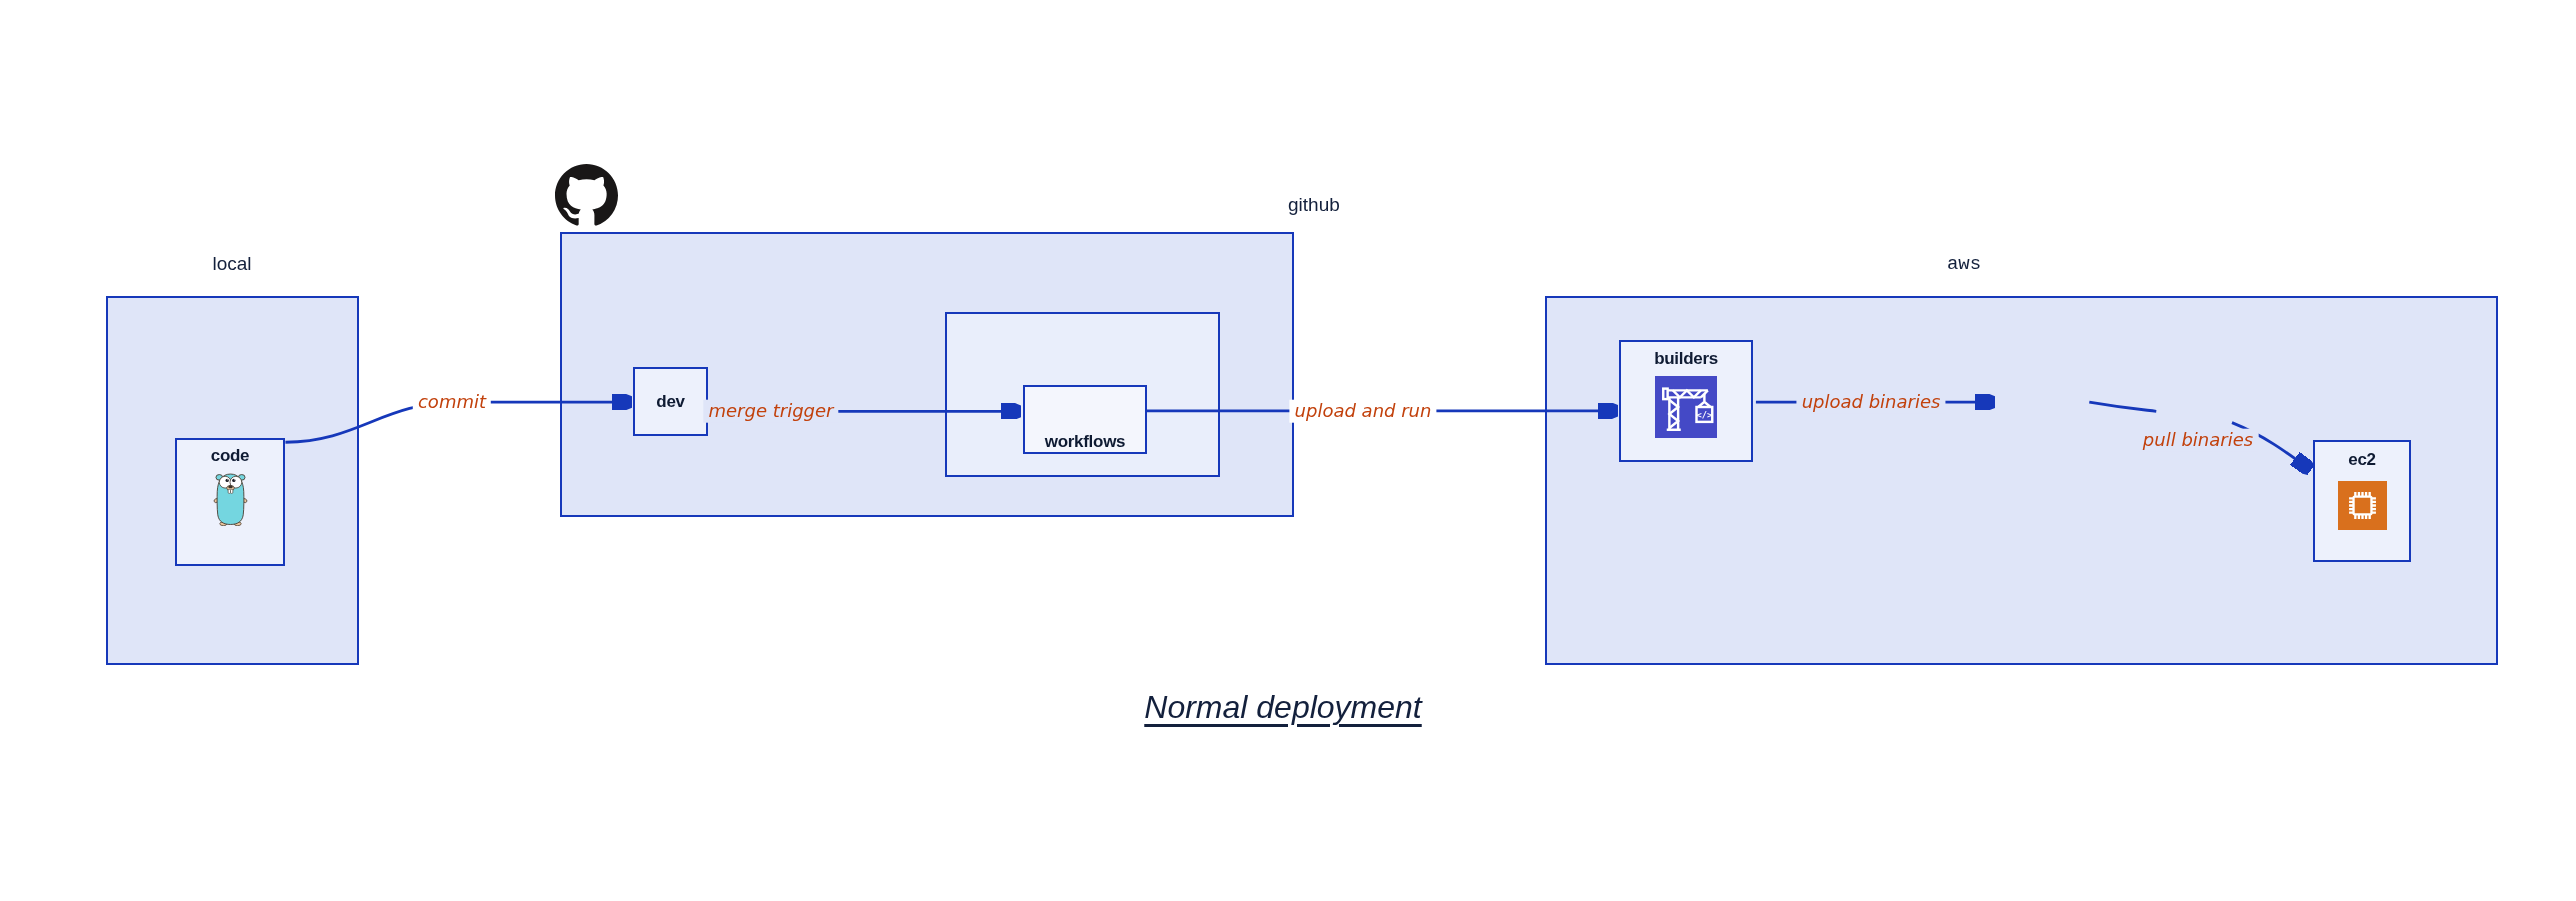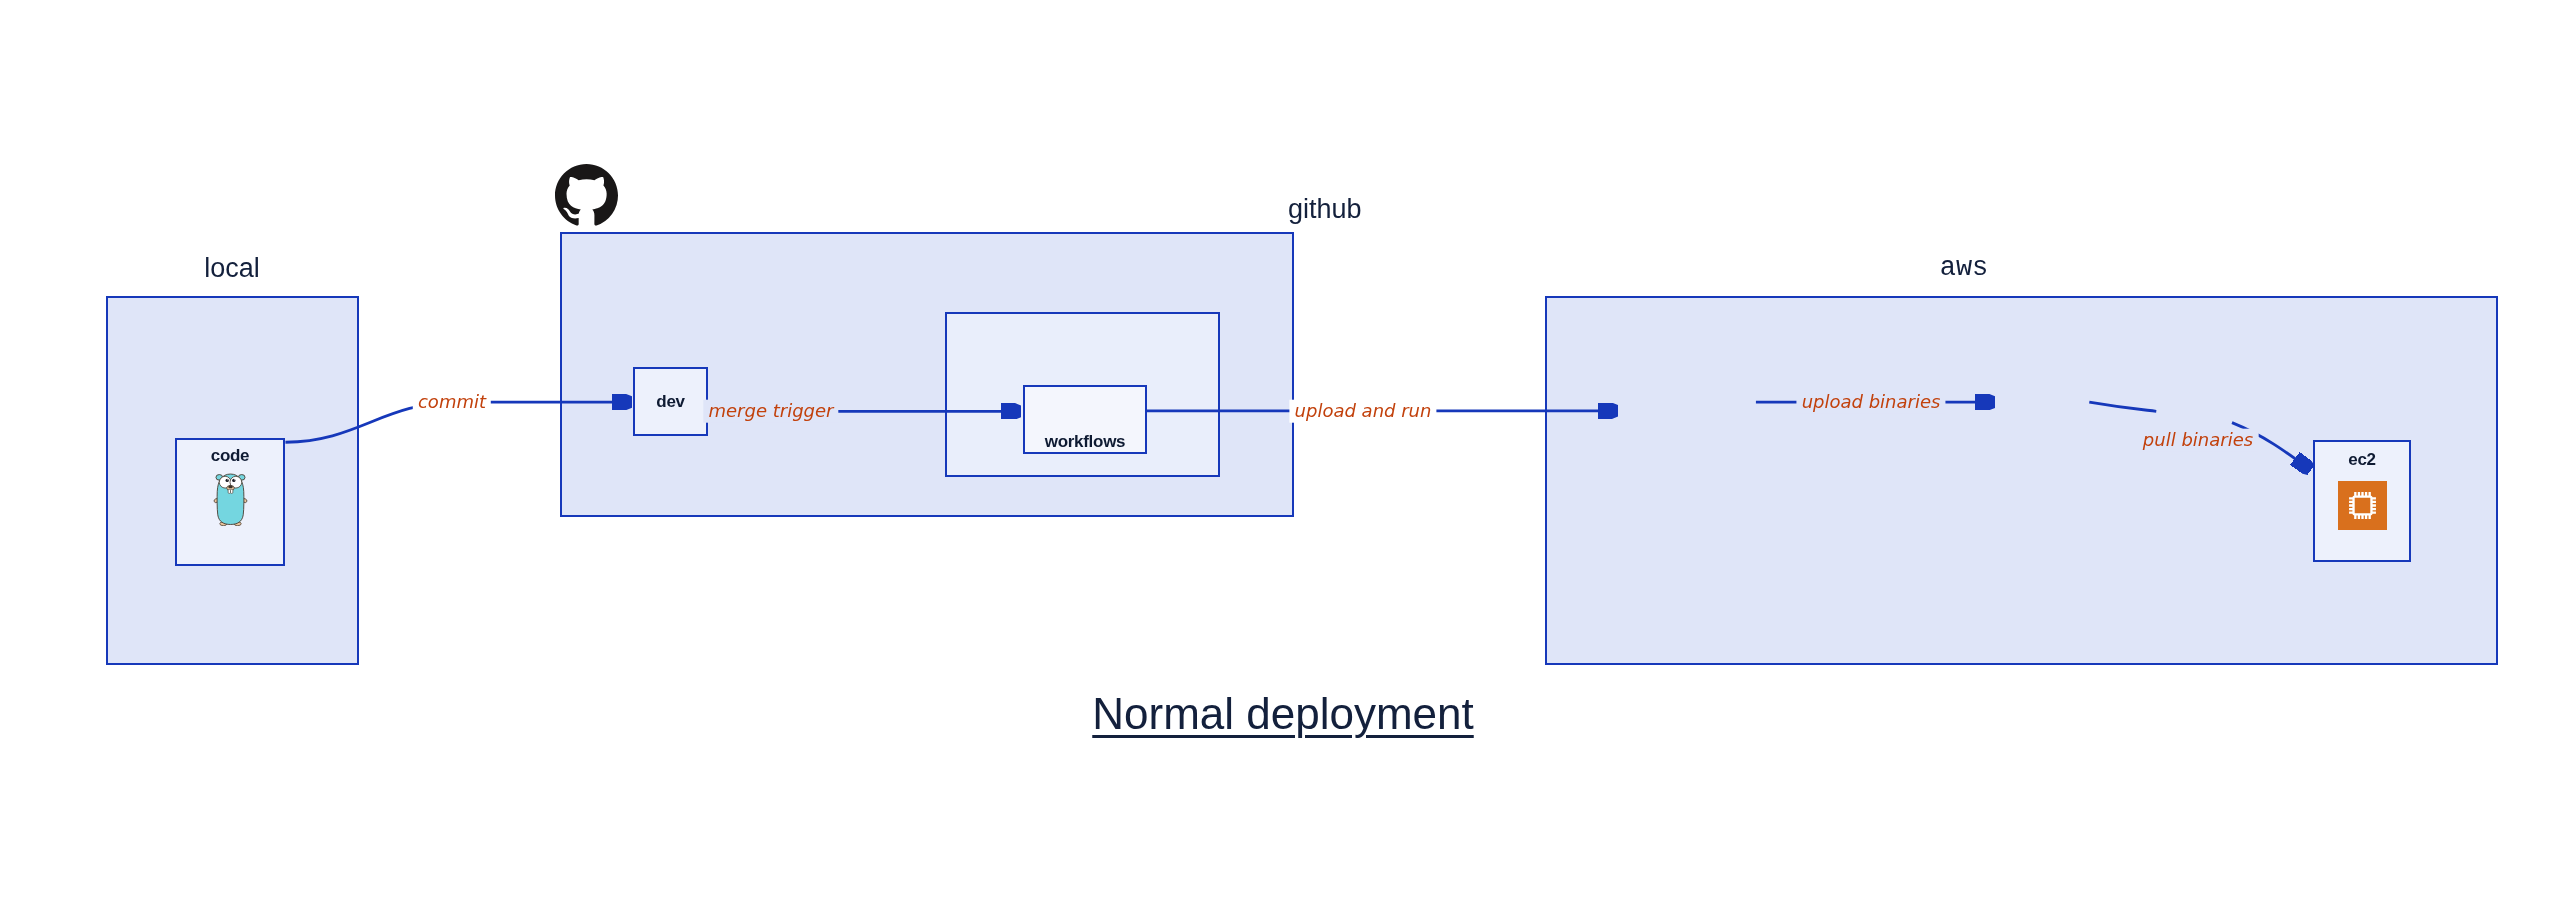--- a/index.html
+++ b/index.html
@@ -18,21 +18,21 @@
     border: 2.6px solid #1638ba;
     background: #dfe5f8;
   }
   .b-local  { left: 106px;  top: 296px; width: 253px;  height: 369px; }
   .b-github { left: 560px; top: 232px; width: 734px; height: 285px; }
   .b-master { left: 945px; top: 312px; width: 275px;  height: 165px; background: #e9eefb; }
   .b-aws    { left: 1545px; top: 296px; width: 953px; height: 369px; }
   
   .glabel {
     position: absolute;
-    font-size: 27px;
+    font-size: 19px;
     color: #13203c;
     white-space: nowrap;
   }
   .l-local  { left: 232px;  top: 253px; transform: translateX(-50%); }
   .l-github { right: 1316px; top: 194px; transform: translateX(100%); }
   .l-master { left: 1083px; top: 272px; transform: translateX(-50%); }
   .l-aws    { left: 1964px; top: 253px; transform: translateX(-50%); font-family: Liberation Mono, monospace; }
   
   .node {
     position: absolute;
@@ -84,26 +84,27 @@
   .wl-commit   { left: 452px;  top: 402px; background: #ffffff; }
   .wl-merge    { left: 771px; top: 411px; background: #dfe5f8; }
   .wl-uprun    { left: 1363px; top: 411px; background: #ffffff; }
   .wl-upbin    { left: 1871px; top: 402px; background: #dfe5f8; }
   .wl-pullbin  { left: 2198px; top: 412px; background: #dfe5f8; margin-top: 28px; }
   
   .title {
     position: absolute;
     left: 1283px; top: 689px;
     transform: translateX(-50%);
-    font-size: 44px;
+    font-size: 32px;
     color: #13203c;
     text-decoration: underline;
     text-decoration-thickness: 3.1px;
     text-underline-offset: 6.2px;
     white-space: nowrap;
+    font-style: italic;
   }
 </style>
 </head>
 <body>
 
 <div class="canvas">
 
   <div class="glabel l-local">local</div>
   <div class="glabel l-github">github</div>
   <div class="glabel l-master">master</div>
@@ -142,20 +143,39 @@
   </div>
 
   <div class="node n-dev">
     <div class="nlabel">dev</div>
   </div>
 
   <div class="node n-workflows">
     <div class="nlabel">workflows</div>
   </div>
 
+  <div class="node n-builders">
+    <div class="nlabel">builders</div>
+    <div class="icsq ic-builders">
+      <svg width="56" height="56" viewBox="0 0 64 64" aria-hidden="true">
+        <g stroke="#ffffff" stroke-width="2.8" fill="none">
+          <rect x="6" y="11" width="5" height="12"></rect>
+          <path d="M11 13 H57"></path>
+          <path d="M11 21 H49"></path>
+          <polyline points="17,13 25,21 33,13 41,21 49,13"></polyline>
+          <path d="M57 13 L49 21"></path>
+          <path d="M13 21 V58 M23 21 V58 M10 58 H26"></path>
+          <polyline points="13,24 23,32 13,40 23,48 13,56"></polyline>
+          <path d="M53 17 V26 M46 32 L53 26 L60 32"></path>
+          <rect x="44" y="32" width="18" height="17"></rect>
+        </g>
+        <text x="53" y="44.5" fill="#ffffff" font-family="DejaVu Sans Mono, monospace" font-size="10" font-weight="bold" text-anchor="middle">&lt;/&gt;</text>
+      </svg>
+    </div>
+  </div>
 
 
   <div class="node n-ec2">
     <div class="nlabel">ec2</div>
     <div class="icsq ic-ec2">
       <svg width="43" height="43" viewBox="0 0 48 48" aria-hidden="true">
         <g stroke="#ffffff" stroke-width="2.6" fill="none">
           <rect x="14" y="14" width="20" height="20" rx="1.5"></rect>
           <path d="M16 9V14M20 9V14M24 9V14M28 9V14M32 9V14 M16 34V39M20 34V39M24 34V39M28 34V39M32 34V39 M9 16H14M9 20H14M9 24H14M9 28H14M9 32H14 M34 16H39M34 20H39M34 24H39M34 28H39M34 32H39"></path>
         </g>

